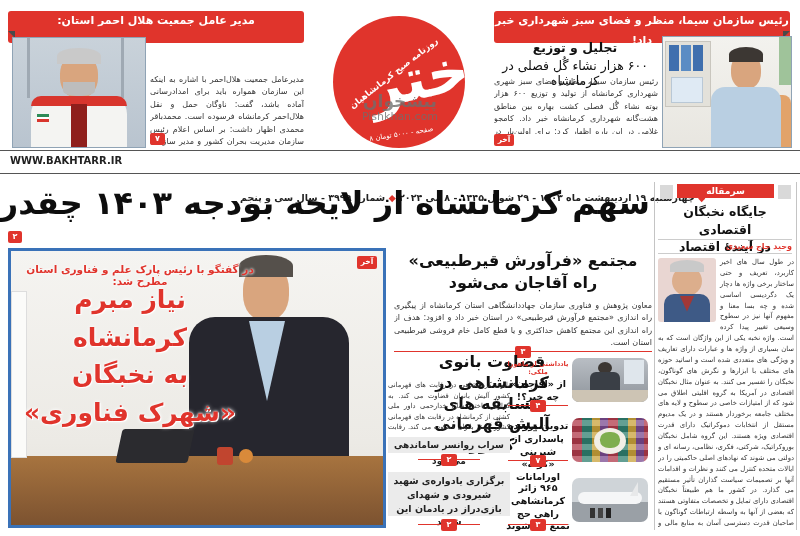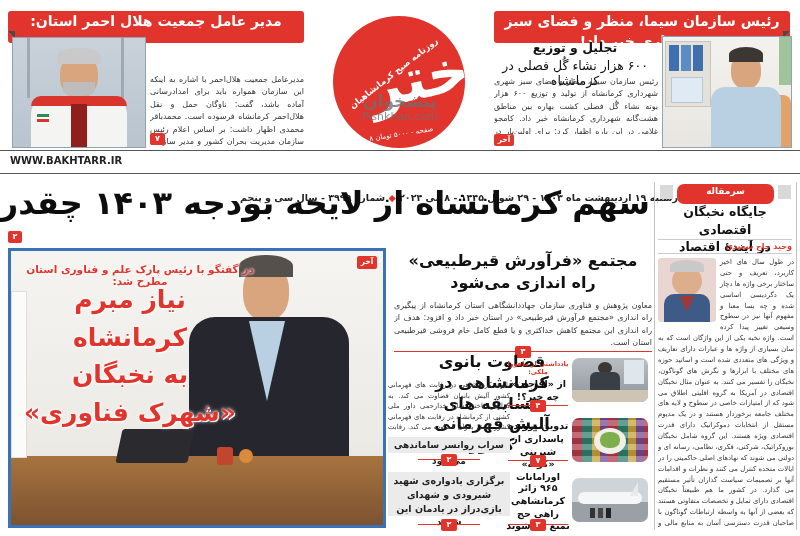--- a/index.html
+++ b/index.html
@@ -1,21 +1,21 @@
 <!DOCTYPE html>
 <html lang="fa"><head>
 <meta charset="utf-8">
 <style>
   html,body{margin:0;padding:0;background:#fff;}
   #page{position:relative;width:800px;height:536px;background:#fff;overflow:hidden;
         font-family:"DejaVu Sans","Liberation Sans",sans-serif;color:#1c1c1c;}
   .abs{position:absolute;}
   .rtl{direction:rtl;unicode-bidi:embed;}
   .kicker-banner{background:#e0342c;border-radius:3px;color:#fff;font-weight:bold;
-        font-size:14px;text-align:center;line-height:20px;height:32px;}
+        font-size:11px;text-align:center;line-height:20px;height:32px;}
   .fold{width:0;height:0;border-top:7px solid #4a4a4a;border-left:7px solid transparent;}
   .fold.r{border-left:none;border-right:7px solid transparent;}
   .photo-frame{border:1px solid #8fa3b5;background:#dfe5ea;overflow:hidden;}
   .headline-sm{font-weight:bold;font-size:12.5px;line-height:1.35;color:#111;}
   .bodytxt{font-size:8px;line-height:1.55;text-align:justify;color:#333;overflow:hidden;}
   .badge{background:#e0342c;color:#fff;font-size:8px;font-weight:bold;text-align:center;
         border-radius:2px;line-height:12px;}
   .tag{background:#e0342c;color:#fff;font-size:7.5px;font-weight:bold;text-align:center;
         border-radius:2px;line-height:12px;}
   .pmk{position:absolute;height:12px;}
@@ -133,21 +133,21 @@
     <div class="abs rtl feature-kicker" style="left:14px;top:12px;width:230px;">در گفتگو با رئیس پارک علم و فناوری استان مطرح شد:</div>
     <div class="abs rtl feature-title" style="left:4px;top:30px;width:230px;">
       <div>نیاز مبرم کرمانشاه</div>
       <div>به نخبگان</div>
       <div>«شهرک فناوری»</div>
     </div>
   </div>
 
   <div class="abs rtl" style="left:396px;top:250px;width:254px;text-align:center;font-weight:bold;font-size:16px;color:#111;line-height:1.4;">
     <div>مجتمع «فرآورش قیرطبیعی»</div>
-    <div>راه اندازی می‌شود</div>
+    <div>راه آقاجان می‌شود</div>
   </div>
   <div class="abs rtl bodytxt" style="left:394px;top:300px;width:258px;height:46px;">معاون پژوهش و فناوری سازمان جهاددانشگاهی استان کرمانشاه از پیگیری راه اندازی «مجتمع فرآورش قیرطبیعی» در استان خبر داد و افزود: هدف از راه اندازی این مجتمع کاهش حداکثری و یا قطع کامل خام فروشی قیرطبیعی استان است.</div>
   <div class="pmk" style="left:394px;top:346px;width:258px;">
     <span class="ln"></span>
     <b class="sq">۳</b>
   </div>
 
   <div class="abs rtl" style="left:408px;top:352px;width:122px;text-align:center;font-weight:bold;font-size:16px;line-height:1.3;color:#111;margin-left:23px;">قضاوت بانوی کرمانشاهی در مسابقه های آلیش قهرمانی کشور</div>
   <div class="abs rtl bodytxt" style="left:388px;top:380px;width:122px;height:52px;font-size:6.8px;">بانوی کرمانشاهی در رقابت های قهرمانی کشور آلیش بانوان قضاوت می کند. به گزارش باختر، سارا خدارحمی داور ملی کشتی از کرمانشاه در رقابت های قهرمانی کشور آلیش بانوان قضاوت می کند. رقابت های کشتی آلیش بانوان قهرمانی کشور روز جمعه ۲۸ اردیبهشت در سالن شهدای هفتم تیر تهران برگزار می شود.</div>
 
@@ -203,21 +203,21 @@
   <div class="pmk" style="left:508px;top:519px;width:60px;">
     <span class="ln"></span>
     <b class="sq">۳</b>
   </div>
 
   <div class="vline" style="left:654px;top:182px;height:348px;"></div>
   <div class="vline" style="left:796px;top:182px;height:348px;"></div>
 
   <div class="abs" style="left:660px;top:185px;width:13px;height:14px;background:#d9d9d9;"></div>
   <div class="abs" style="left:778px;top:185px;width:13px;height:14px;background:#d9d9d9;"></div>
-  <div class="abs kicker-banner rtl" style="left:677px;top:184px;width:97px;height:20px;line-height:15px;font-size:9px;border-radius:7px;">سرمقاله</div>
+  <div class="abs kicker-banner rtl" style="left:677px;top:184px;width:97px;height:14px;line-height:15px;font-size:9px;border-radius:0;">سرمقاله</div>
 
   <div class="abs rtl" style="left:656px;top:203px;width:138px;text-align:center;font-weight:bold;font-size:12.5px;line-height:1.4;color:#111;">
     <div>جایگاه نخبگان اقتصادی</div>
     <div>در آیندهٔ اقتصاد</div>
   </div>
 
   <div class="abs rtl" style="left:658px;top:239px;width:134px;height:13px;border-top:1px solid #ccc;border-bottom:1px solid #ccc;color:#e0342c;font-weight:bold;font-size:8px;line-height:13px;text-align:right;">وحید حاج سعیدی</div>
 
   <div class="abs rtl bodytxt" style="left:658px;top:257px;width:136px;height:272px;font-size:6.8px;line-height:1.6;">
     <span style="float:left;width:58px;height:64px;margin:1px 4px 2px 0;border-radius:3px;position:relative;overflow:hidden;display:block;background:#e9d6d2;">

